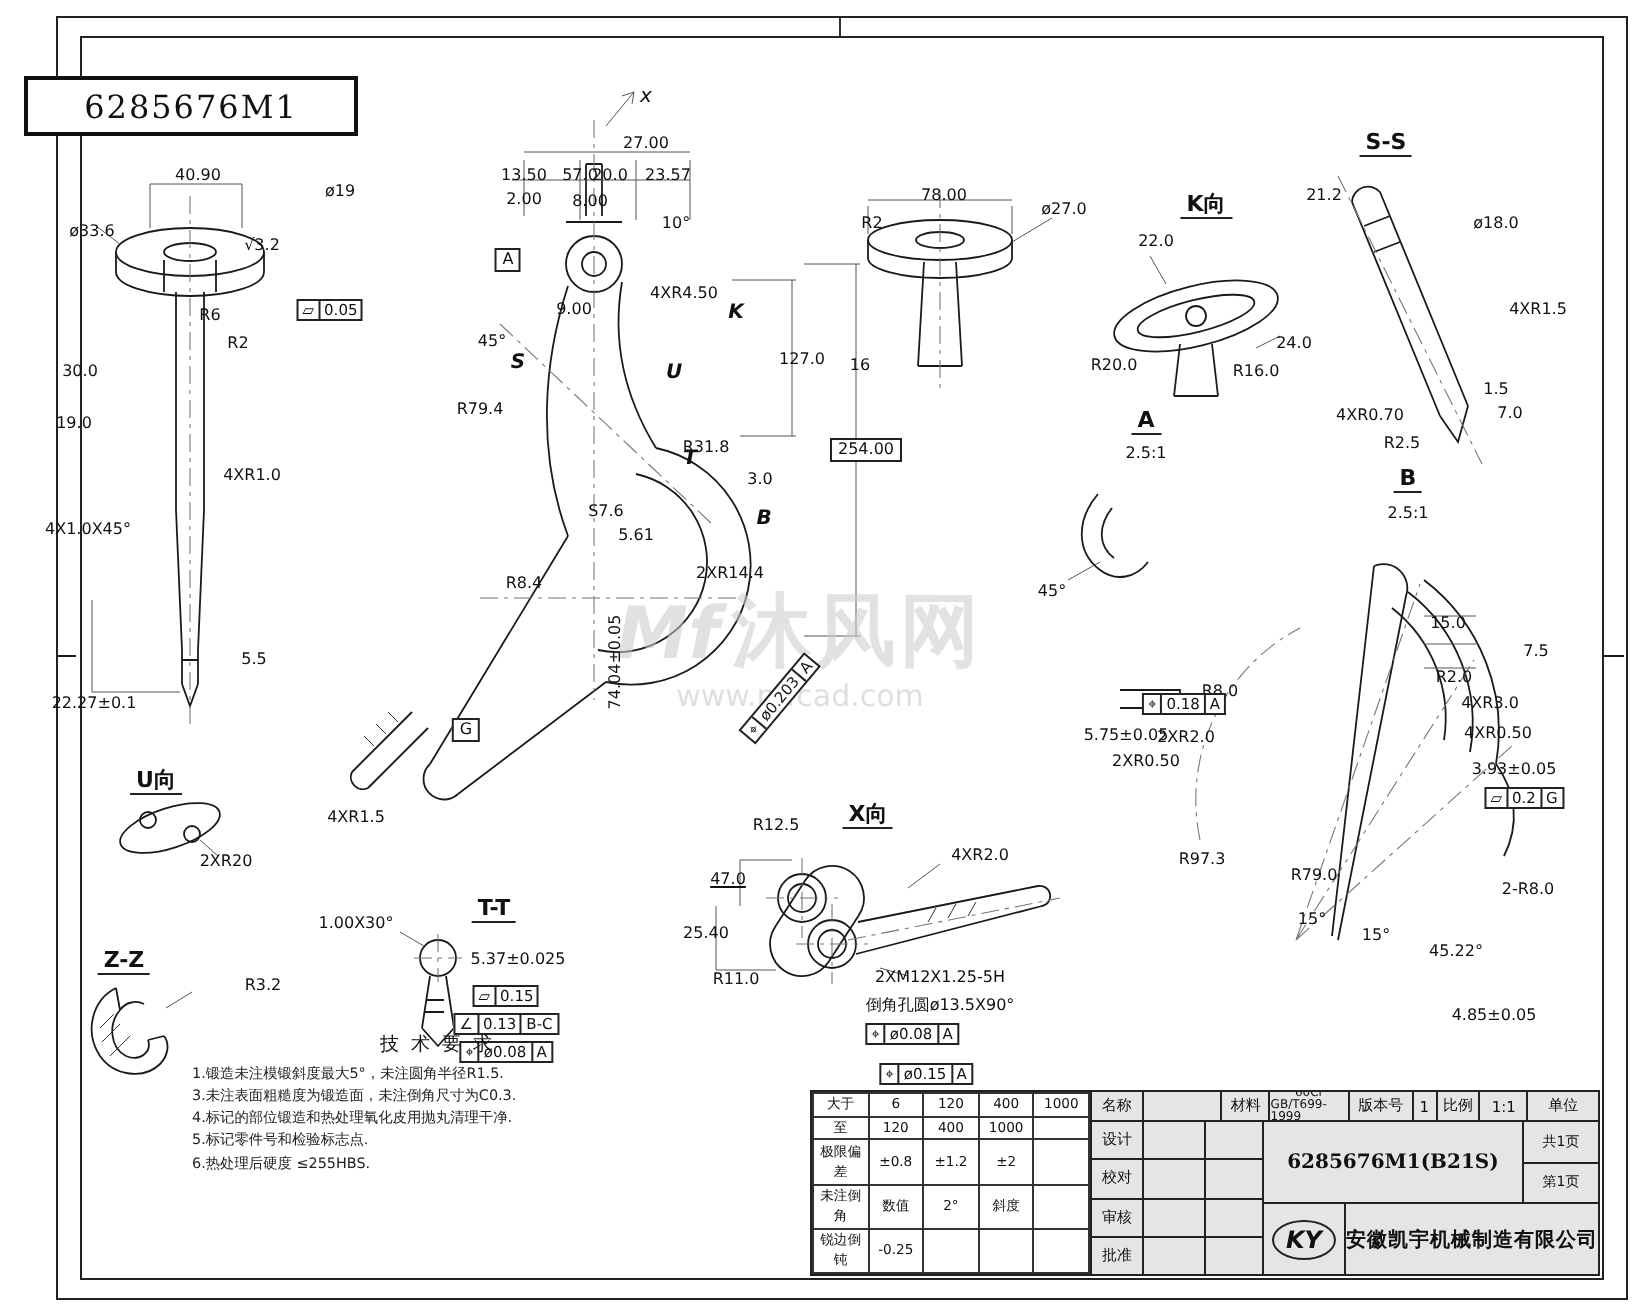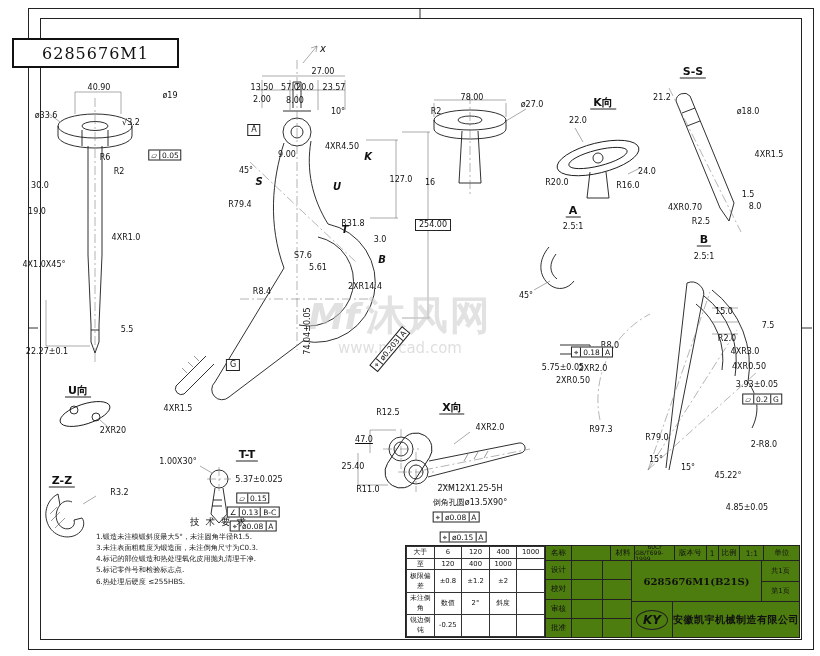--- a/index.html
+++ b/index.html
@@ -28,21 +28,21 @@
   .fcf span:last-child{border-right:none;}
   .pn{position:absolute;left:12px;top:38px;width:163px;height:26px;border:2px solid #111;z-index:5;
       display:flex;align-items:center;justify-content:center;background:#fff;
       font-family:"DejaVu Serif",serif;font-size:16px;letter-spacing:1px;}
   .tech{position:absolute;left:96px;top:516px;width:250px;z-index:4;}
   .tech h4{margin:0 0 2px;text-align:center;font-size:9.5px;letter-spacing:6px;font-weight:normal;}
   .tech ol{margin:0;padding:0;list-style:none;font-size:7.2px;line-height:1.55;color:#222;}
   .tol{position:absolute;left:405px;top:545px;width:140px;height:93px;z-index:5;border:1.5px solid #222;border-right:none;box-sizing:border-box;background:#fff;}
   .tol table{width:100%;height:100%;border-collapse:collapse;table-layout:fixed;}
   .tol td{border:0.5px solid #333;font-size:6.8px;text-align:center;padding:0;}
-  .tb{position:absolute;left:545px;top:545px;width:255px;height:93px;z-index:5;border:1.5px solid #222;box-sizing:border-box;background:#4d7c0f;display:flex;flex-direction:column;}
+  .tb{position:absolute;left:545px;top:545px;width:255px;height:93px;z-index:5;border:1.5px solid #222;box-sizing:border-box;background:#e5e5e5;display:flex;flex-direction:column;}
   .tb .r1{display:flex;height:14px;border-bottom:1px solid #222;}
   .tb .c{border-right:1px solid #222;display:flex;align-items:center;justify-content:center;font-size:7.5px;box-sizing:border-box;overflow:hidden;}
   .tb .c:last-child{border-right:none;}
   .small2{flex-direction:column;font-size:6px!important;line-height:1.05;}
   .tb-body{display:flex;flex:1;}
   .tb-left{width:85px;border-right:1px solid #222;display:flex;flex-direction:column;}
   .tb-left .row{display:flex;flex:1;border-bottom:1px solid #222;}
   .tb-left .row:last-child{border-bottom:none;}
   .tb-left .lbl{width:25px;border-right:1px solid #222;display:flex;align-items:center;justify-content:center;font-size:7.5px;}
   .tb-left .sig{width:30px;border-right:1px solid #222;}
@@ -233,21 +233,21 @@
       <span class="lab sec" style="left: 603px; top: 103px;">K向</span>
       <span class="lab" style="left: 578px; top: 121px;">22.0</span>
       <span class="lab" style="left: 647px; top: 172px;">24.0</span>
       <span class="lab" style="left: 557px; top: 183px;">R20.0</span>
       <span class="lab" style="left: 628px; top: 186px;">R16.0</span>
       <span class="lab sec" style="left: 693px; top: 72px;">S-S</span>
       <span class="lab" style="left: 662px; top: 98px;">21.2</span>
       <span class="lab" style="left: 748px; top: 112px;">ø18.0</span>
       <span class="lab" style="left: 769px; top: 155px;">4XR1.5</span>
       <span class="lab" style="left: 748px; top: 195px;">1.5</span>
-      <span class="lab" style="left: 755px; top: 207px;">8.0</span>
+      <span class="lab" style="left: 755px; top: 207px;">7.0</span>
       <span class="lab" style="left: 685px; top: 208px;">4XR0.70</span>
       <span class="lab" style="left: 701px; top: 222px;">R2.5</span>
       <span class="lab sec" style="left: 573px; top: 211px;">A</span>
       <span class="lab" style="left: 573px; top: 227px;">2.5:1</span>
       <span class="lab" style="left: 526px; top: 296px;">45°</span>
       <span class="lab sec" style="left: 704px; top: 240px;">B</span>
       <span class="lab" style="left: 704px; top: 257px;">2.5:1</span>
       <span class="lab" style="left: 724px; top: 312px;">15.0</span>
       <span class="lab" style="left: 741px; top: 326px; margin-left: 27px;">7.5</span>
       <span class="lab" style="left: 727px; top: 339px;">R2.0</span>
@@ -258,32 +258,32 @@
       <span class="lab" style="left: 573px; top: 381px;">2XR0.50</span>
       <span class="lab" style="left: 563px; top: 368px;">5.75±0.05</span>
       <span class="lab" style="left: 757px; top: 385px;">3.93±0.05</span>
       <span class="lab" style="left: 601px; top: 430px;">R97.3</span>
       <span class="lab" style="left: 657px; top: 438px;">R79.0</span>
       <span class="lab" style="left: 656px; top: 460px;">15°</span>
       <span class="lab" style="left: 688px; top: 468px;">15°</span>
       <span class="lab" style="left: 728px; top: 476px;">45.22°</span>
       <span class="lab" style="left: 764px; top: 445px;">2-R8.0</span>
       <span class="lab" style="left: 747px; top: 508px;">4.85±0.05</span>
-      <span class="lab sec" style="left: 452px; top: 408px; text-align: right;">X向</span>
+      <span class="lab sec" style="left: 434px; top: 408px; text-align: right;">X向</span>
       <span class="lab" style="left: 388px; top: 413px;">R12.5</span>
       <span class="lab" style="left: 490px; top: 428px;">4XR2.0</span>
       <span class="lab" style="left: 364px; top: 440px; text-decoration: underline;">47.0</span>
       <span class="lab" style="left: 353px; top: 467px;">25.40</span>
       <span class="lab" style="left: 368px; top: 490px;">R11.0</span>
       <span class="lab" style="left: 470px; top: 489px;">2XM12X1.25-5H</span>
       <span class="lab" style="left: 470px; top: 503px;">倒角孔圆ø13.5X90°</span>
       <span class="lab sec" style="left: 78px; top: 391px;">U向</span>
       <span class="lab" style="left: 113px; top: 431px;">2XR20</span>
       <span class="lab sec" style="left: 62px; top: 481px;">Z-Z</span>
-      <span class="lab" style="left: 112px; top: 493px; padding-left: 15px;">R3.2</span>
+      <span class="lab" style="left: 124px; top: 493px; padding-left: 15px;">R3.2</span>
       <span class="lab sec" style="left: 247px; top: 455px;">T-T</span>
       <span class="lab" style="left: 178px; top: 462px;">1.00X30°</span>
       <span class="lab" style="left: 259px; top: 480px;">5.37±0.025</span>
       <div class="fcf" style="left: 165px; top: 155px;">
         <span>▱</span>
         <span>0.05</span>
       </div>
       <div class="fcf" style="left: 390px; top: 349px; transform: translate(-50%, -50%) rotate(-50deg);">
         <span>⌖</span>
         <span>ø0.203</span>

